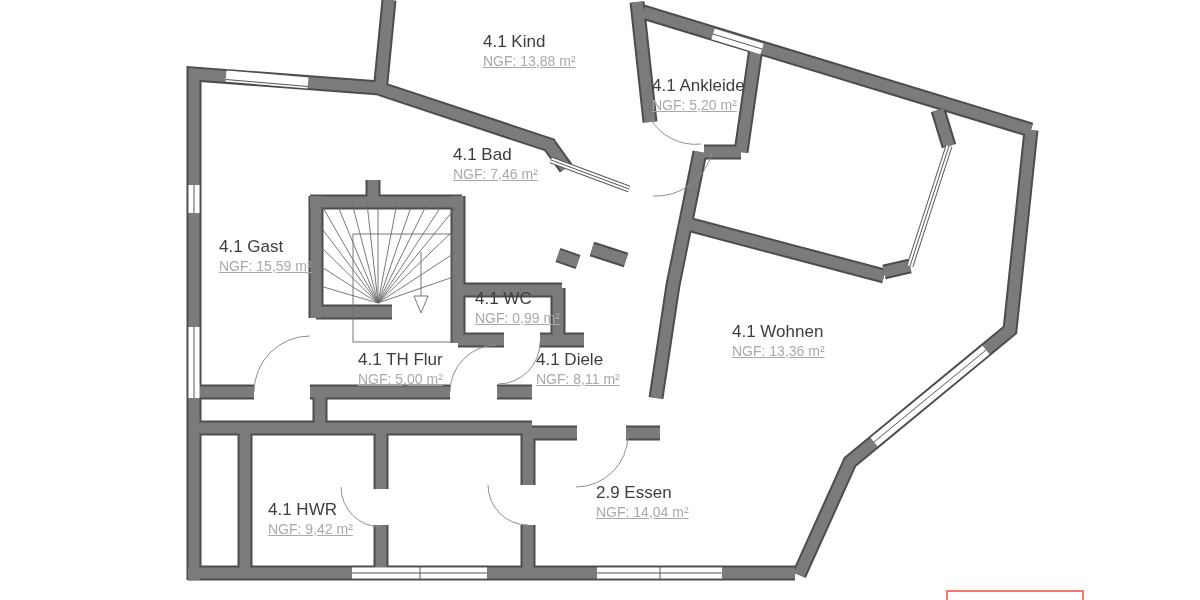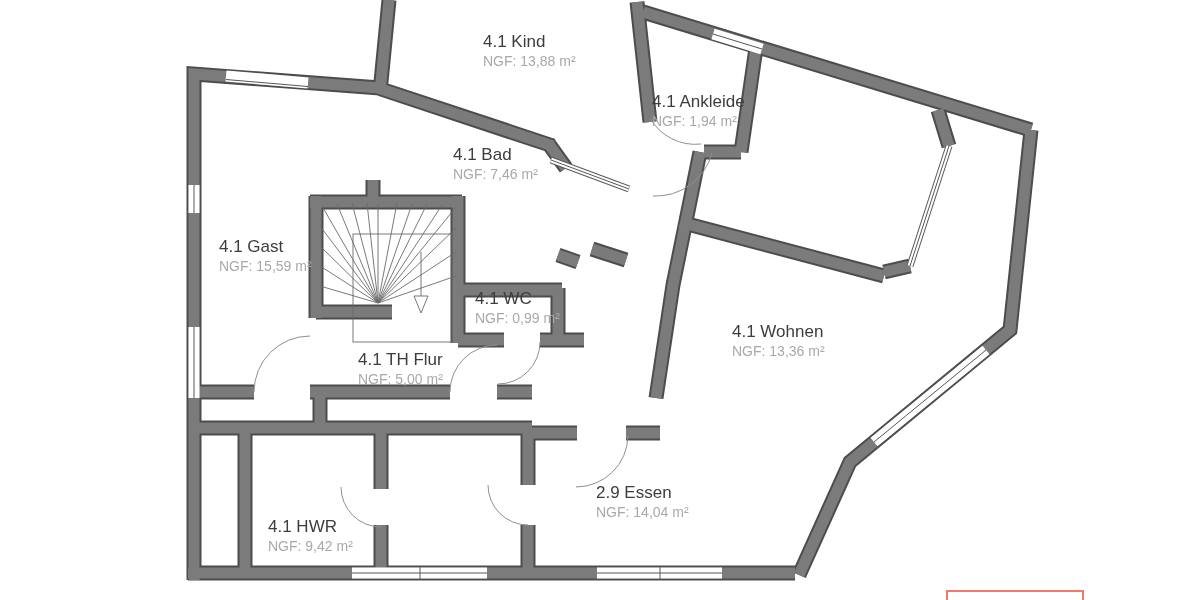--- a/index.html
+++ b/index.html
@@ -10,21 +10,21 @@
   .wall-edge{fill:none;stroke:#4d4d4d;stroke-width:15;stroke-linejoin:miter;stroke-linecap:butt;}
   .wall-fill{fill:none;stroke:#7b7b7b;stroke-width:11;stroke-linejoin:miter;stroke-linecap:butt;}
   .win-white{stroke:#ffffff;stroke-width:11;fill:none;stroke-linecap:butt;}
   .win-line{stroke:#565656;stroke-width:1;fill:none;}
   .glass-dark{stroke:#5a5a5a;stroke-width:7;fill:none;}
   .glass-white{stroke:#ffffff;stroke-width:5;fill:none;}
   .thin{stroke:#6a6a6a;stroke-width:0.9;fill:none;}
   .arc{stroke:#909090;stroke-width:1;fill:none;}
   .room-label{position:absolute;white-space:nowrap;}
   .room-name{font-size:17px;color:#3d3d3d;line-height:21px;}
-  .room-area{font-size:14px;color:#a9a9a9;line-height:19px;}
+  .room-area{font-size:14px;color:#a9a9a9;line-height:19px;text-decoration:underline;}
   #highlight-box{position:absolute;left:946px;top:590px;width:134px;height:40px;
        border:2px solid #f4786e;background:transparent;}
 </style>
 </head>
 <body>
 
 <div id="stage">
 
   <svg width="1200" height="600" viewBox="0 0 1200 600">
     <defs>
@@ -137,45 +137,49 @@
       <path d="M341,487 A40,40 0 0 0 381,527"></path>
       <path d="M488,485 A40,40 0 0 0 528,525"></path>
       <path d="M628,436 A52,52 0 0 1 576,487"></path>
     </g>
   </svg>
 
   <div class="room-label" style="left:483px;top:31px">
     <div class="room-name">4.1 Kind</div>
     <div class="room-area">NGF: 13,88 m²</div>
   </div>
-  <div class="room-label" style="left:652px;top:91px">
+  <div class="room-label" style="left:652px;top:75px">
     <div class="room-name">4.1 Ankleide</div>
-    <div class="room-area">NGF: 1,94 m²</div>
+    <div class="room-area">NGF: 5,20 m²</div>
   </div>
   <div class="room-label" style="left:453px;top:144px">
     <div class="room-name">4.1 Bad</div>
     <div class="room-area">NGF: 7,46 m²</div>
   </div>
   <div class="room-label" style="left:219px;top:236px">
     <div class="room-name">4.1 Gast</div>
     <div class="room-area">NGF: 15,59 m²</div>
   </div>
   <div class="room-label" style="left:475px;top:288px">
     <div class="room-name">4.1 WC</div>
     <div class="room-area">NGF: 0,99 m²</div>
   </div>
   <div class="room-label" style="left:358px;top:349px">
     <div class="room-name">4.1 TH Flur</div>
     <div class="room-area">NGF: 5,00 m²</div>
   </div>
+  <div class="room-label" style="left:536px;top:349px">
+    <div class="room-name">4.1 Diele</div>
+    <div class="room-area">NGF: 8,11 m²</div>
+  </div>
   <div class="room-label" style="left:732px;top:321px">
     <div class="room-name">4.1 Wohnen</div>
     <div class="room-area">NGF: 13,36 m²</div>
   </div>
-  <div class="room-label" style="left:268px;top:516px">
+  <div class="room-label" style="left:268px;top:499px">
     <div class="room-name">4.1 HWR</div>
     <div class="room-area">NGF: 9,42 m²</div>
   </div>
   <div class="room-label" style="left:596px;top:482px">
     <div class="room-name">2.9 Essen</div>
     <div class="room-area">NGF: 14,04 m²</div>
   </div>
 
   <div id="highlight-box" style="border-color: rgb(244, 120, 110);"></div>
 </div>

